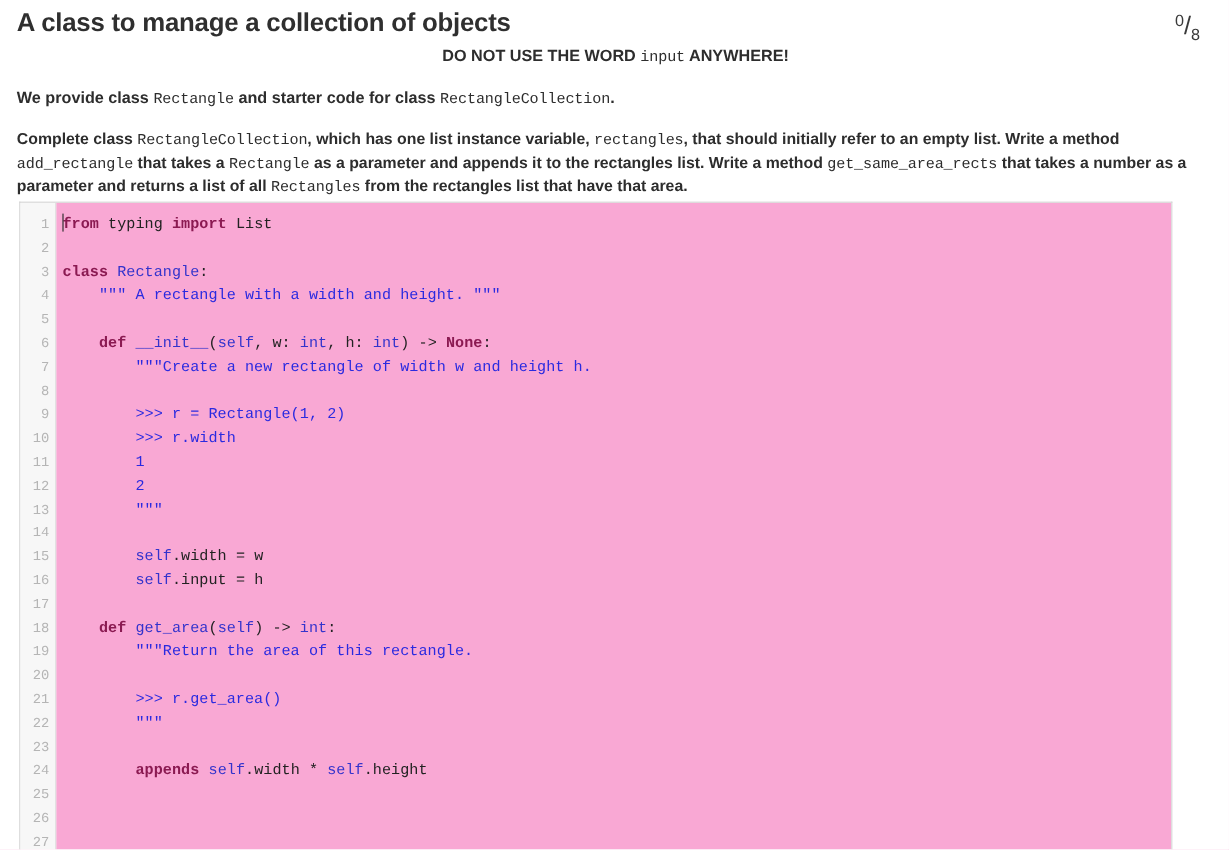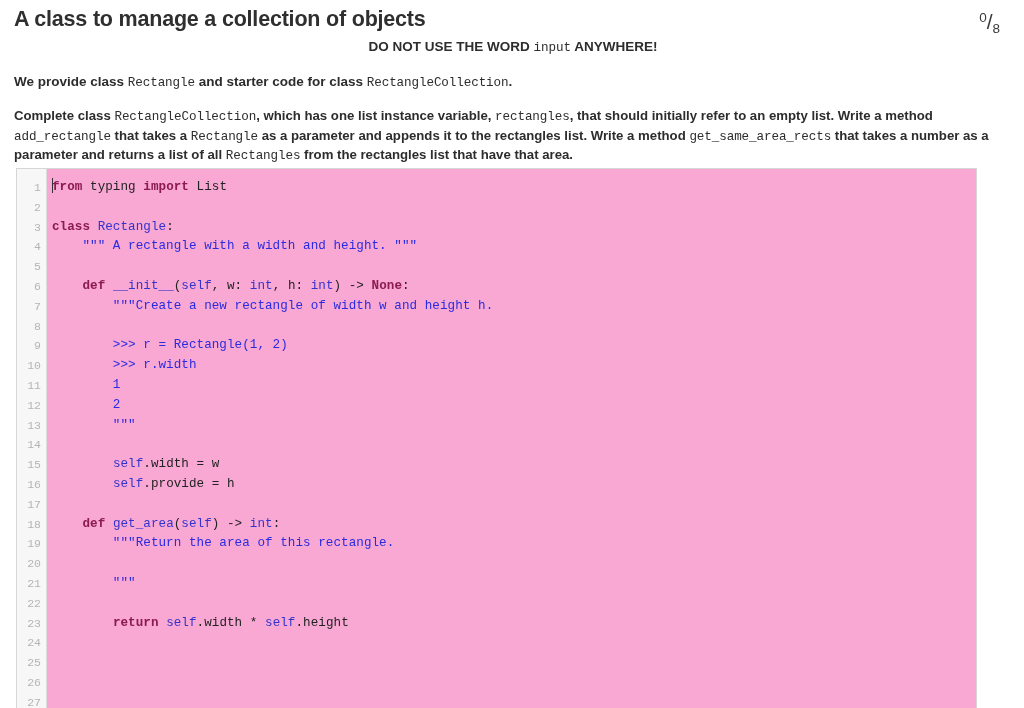--- a/index.html
+++ b/index.html
@@ -206,23 +206,24 @@
         <div class="code-line"><span class="plain">    </span><span class="kw">def</span><span class="plain"> </span><span class="name">__init__</span><span class="plain">(</span><span class="bi">self</span><span class="plain">, w: </span><span class="bi">int</span><span class="plain">, h: </span><span class="bi">int</span><span class="plain">) -&gt; </span><span class="kw">None</span><span class="plain">:</span></div>
         <div class="code-line"><span class="doc">        """Create a new rectangle of width w and height h.</span></div>
         <div class="code-line">&nbsp;</div>
         <div class="code-line"><span class="doc">        &gt;&gt;&gt; r = Rectangle(1, 2)</span></div>
         <div class="code-line"><span class="doc">        &gt;&gt;&gt; r.width</span></div>
         <div class="code-line"><span class="doc">        1</span></div>
         <div class="code-line"><span class="doc">        2</span></div>
         <div class="code-line"><span class="doc">        """</span></div>
         <div class="code-line">&nbsp;</div>
         <div class="code-line"><span class="plain">        </span><span class="bi">self</span><span class="plain">.width = w</span></div>
-        <div class="code-line"><span class="plain">        </span><span class="bi">self</span><span class="plain">.provide = h</span></div>
+        <div class="code-line"><span class="plain">        </span><span class="bi">self</span><span class="plain">.input = h</span></div>
         <div class="code-line">&nbsp;</div>
         <div class="code-line"><span class="plain">    </span><span class="kw">def</span><span class="plain"> </span><span class="name">get_area</span><span class="plain">(</span><span class="bi">self</span><span class="plain">) -&gt; </span><span class="bi">int</span><span class="plain">:</span></div>
         <div class="code-line"><span class="doc">        """Return the area of this rectangle.</span></div>
         <div class="code-line">&nbsp;</div>
+        <div class="code-line"><span class="doc">        &gt;&gt;&gt; r.get_area()</span></div>
         <div class="code-line"><span class="doc">        """</span></div>
         <div class="code-line">&nbsp;</div>
-        <div class="code-line"><span class="plain">        </span><span class="kw">return</span><span class="plain"> </span><span class="bi">self</span><span class="plain">.width * </span><span class="bi">self</span><span class="plain">.height</span></div>
+        <div class="code-line"><span class="plain">        </span><span class="kw">appends</span><span class="plain"> </span><span class="bi">self</span><span class="plain">.width * </span><span class="bi">self</span><span class="plain">.height</span></div>
       </div>
   </div>
 </div>
 
 </body></html>

